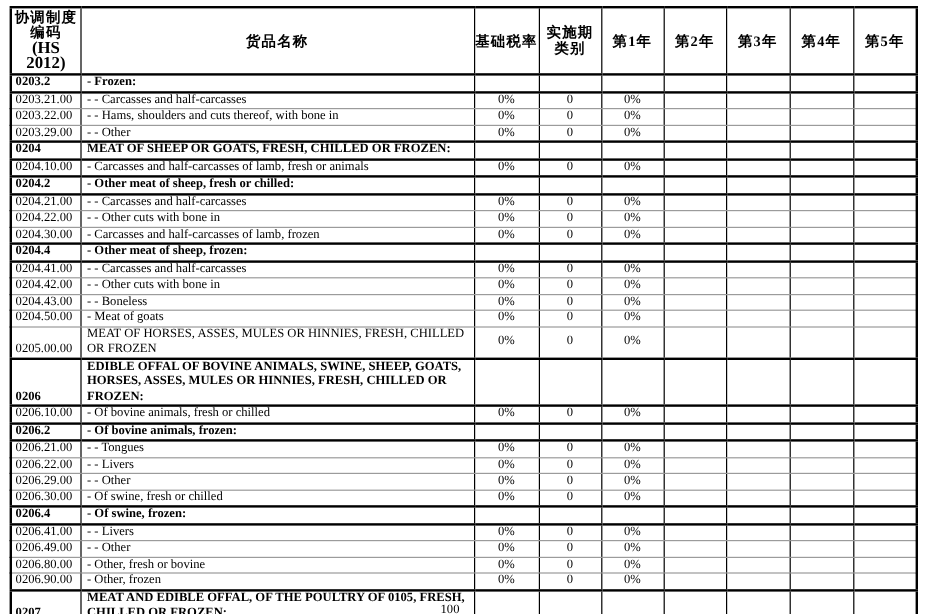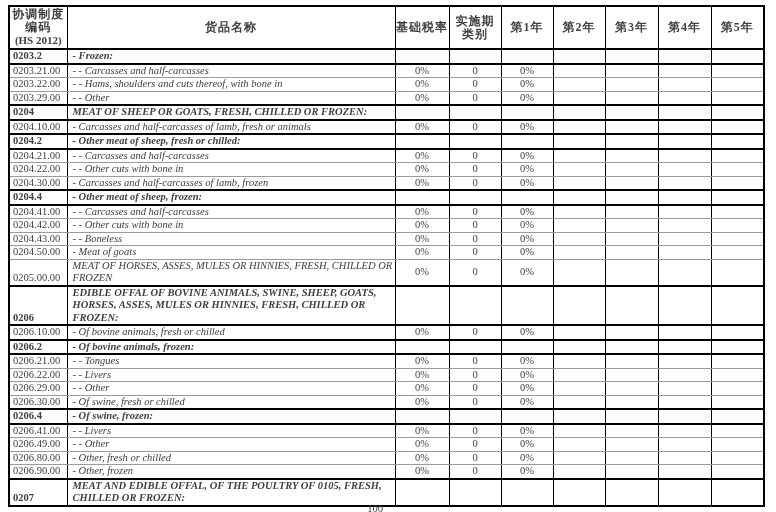--- a/index.html
+++ b/index.html
@@ -1,30 +1,30 @@
 <!DOCTYPE html>
 <html><head>
 <meta charset="utf-8">
 <style>
   html,body{margin:0;padding:0;background:#fff;}
   #page{position:relative;width:776px;height:512px;background:#ffffff;overflow:hidden;
-        font-family:"Liberation Serif","DejaVu Serif",serif;color:#404040;}
+        font-family:"Liberation Serif","DejaVu Serif",serif;color:#000000;}
   table{border-collapse:collapse;table-layout:fixed;position:absolute;left:8px;top:5px;width:755px;
         border:2px solid #000;}
   th{border:1px solid #000;border-top:2px solid #000;border-bottom:2px solid #000;
      font-weight:bold;font-size:12px;line-height:13px;text-align:center;vertical-align:middle;
      padding:1px 0;letter-spacing:1px;}
-  th .lat{letter-spacing:0;font-size:11px;}
+  th .lat{letter-spacing:0;font-size:14px;}
   td{border-left:1px solid #000;border-right:1px solid #000;
      border-top:1px solid #9b9b9b;border-bottom:1px solid #9b9b9b;
      font-size:10.5px;line-height:12.5px;padding:0;overflow:hidden;}
   tbody tr{height:13px;}
   tr.bold td{font-weight:bold;border-top:2px solid #000;border-bottom:2px solid #000;}
   td.code{padding-left:3px;vertical-align:bottom;white-space:nowrap;margin-top:28px;}
-  td.desc{padding-left:5px;padding-right:2px;vertical-align:bottom;font-style:italic;}
+  td.desc{padding-left:5px;padding-right:2px;vertical-align:bottom;}
   td.val{text-align:center;vertical-align:middle;}
   #pageno{position:absolute;left:345px;top:503px;width:60px;text-align:center;
           font-size:10.5px;line-height:12px;}
 </style>
 </head>
 <body>
 
 <div id="page">
 
   <table>
@@ -341,21 +341,21 @@
       <td class="val">0%</td>
       <td class="val">0</td>
       <td class="val">0%</td>
       <td class="val"></td>
       <td class="val"></td>
       <td class="val"></td>
       <td class="val"></td>
     </tr>
         <tr style="height: 13px;">
       <td class="code">0206.80.00</td>
-      <td class="desc">- Other, fresh or chilled</td>
+      <td class="desc">- Other, fresh or bovine</td>
       <td class="val">0%</td>
       <td class="val">0</td>
       <td class="val">0%</td>
       <td class="val"></td>
       <td class="val"></td>
       <td class="val"></td>
       <td class="val"></td>
     </tr>
         <tr style="height: 13px;">
       <td class="code">0206.90.00</td>

